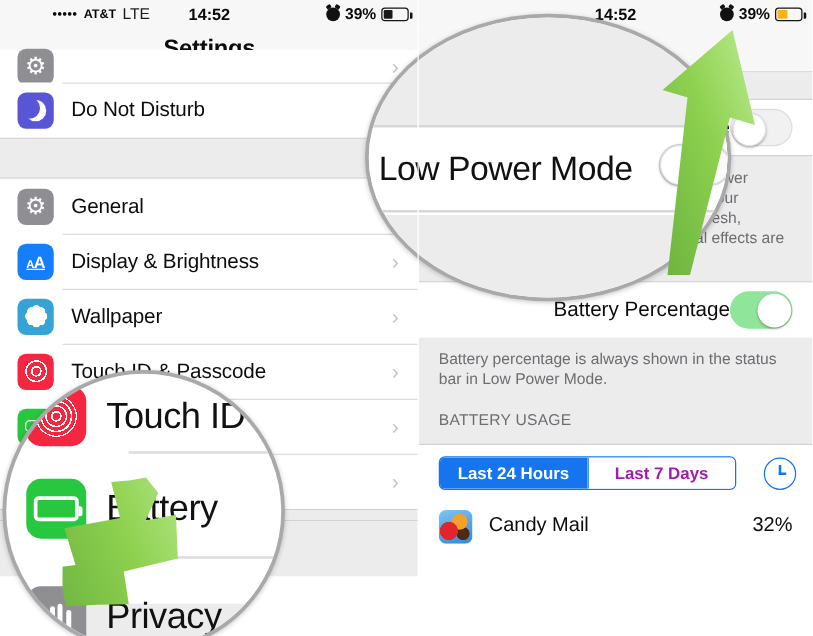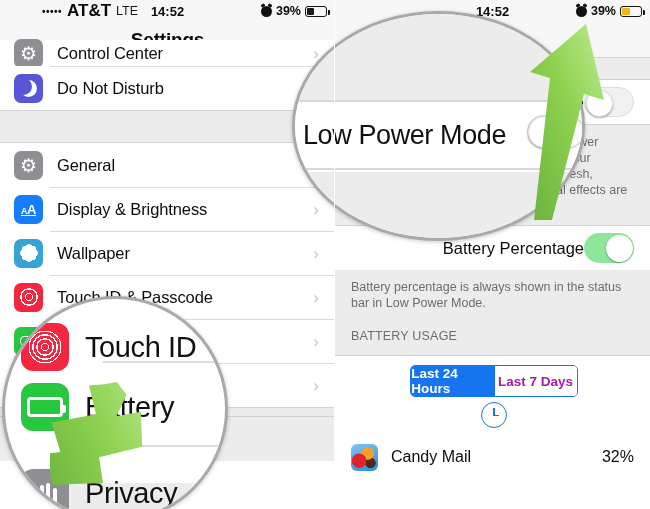--- a/index.html
+++ b/index.html
@@ -17,21 +17,21 @@
   .pane-right { left: 335px; width: 315px; }
   .pane-divider { position:absolute; left:334px; top:0; width:1px; height:509px; background:#ffffff; z-index:6;}
 
   
   .statusbar {
     position: relative; height: 22px; background: #f7f7f7;
     display: flex; align-items: center; font-size: 12.5px; font-weight: bold; color: #0a0a0a;
   }
   .sb-left { position:absolute; left: 42px; display:flex; align-items:center; gap:5px; }
   .sb-dots { letter-spacing: 0.5px; font-size: 10px; }
-  .sb-carrier { font-size: 17px; font-weight:bold; }
+  .sb-carrier { font-size: 10px; font-weight:bold; }
   .sb-lte { font-size: 12.5px; font-weight:normal; color:#1a1a1a; }
   .sb-time { position:absolute; left:0; right:0; text-align:center; font-size:13px; font-weight:bold; }
   .sb-right { position:absolute; right: 8px; display:flex; align-items:center; gap:4px; }
   .alarm-ico { width:11px; height:11px; border-radius:50%; background:#111; position:relative; display:inline-block;}
   .alarm-ico::before, .alarm-ico::after{content:"";position:absolute;top:-2px;width:4px;height:3px;background:#111;border-radius:1px;}
   .alarm-ico::before{left:0;transform:rotate(-35deg);} .alarm-ico::after{right:0;transform:rotate(35deg);}
   .sb-pct { font-size:12.5px; font-weight:bold; }
   .batt { position:relative; width:22px; height:11px; border:1.4px solid #141414; border-radius:3px; }
   .batt::after{content:"";position:absolute;right:-4px;top:3px;width:2px;height:5px;background:#141414;border-radius:0 1px 1px 0;}
   .batt > i { position:absolute; left:1px; top:1px; bottom:1px; display:block; border-radius:1px; }
@@ -83,21 +83,21 @@
                height: 44px; padding: 0 16px; background:#fff; }
   .rowtoggle .lbl { font-size: 16.5px; color:#0c0c0c; }
   .sw { width: 50px; height: 30px; border-radius: 16px; position:relative; }
   .sw .knob { position:absolute; top:1.5px; width:27px; height:27px; border-radius:50%; background:#fff;
               box-shadow: 0 1px 2px rgba(0,0,0,.35); }
   .sw.off { background:#f1f1f2; border:1px solid #dedee1; }
   .sw.off .knob { left:1px; border:1px solid #e2e2e5;}
   .sw.on { background:#8fe59a; }
   .sw.on .knob { right:1.5px; }
 
-  .seg-wrap { display:flex; align-items:center; gap:5px; padding: 9px 13px 9px 16px; background:#fff;flex-direction:column; }
+  .seg-wrap { display:flex; align-items:center; gap:22px; padding: 9px 13px 9px 16px; background:#fff; }
   .seg { flex:1; display:flex; border:1.6px solid #1574ee; border-radius:5px; overflow:hidden; height:27px; }
   .seg div { flex:1; display:flex; align-items:center; justify-content:center;
              font-size:13.5px; font-weight:bold; color:#a21caf; background:#fff;}
   .seg div.sel { background:#1574ee; color:#fff; }
   .seg div + div { border-left:1.6px solid #1574ee; }
   .clockbtn { width:26px;height:26px;border-radius:50%;border:1.6px solid #1574ee;position:relative;flex:0 0 26px;}
   .clockbtn::before{content:"";position:absolute;left:11px;top:5px;width:1.6px;height:8px;background:#1574ee;}
   .clockbtn::after{content:"";position:absolute;left:11px;top:11.5px;width:6px;height:1.6px;background:#1574ee;}
 
   .approw { position:relative; display:flex; align-items:center; height:40px; padding:0 16px 0 16px; background:#fff;}
@@ -180,21 +180,20 @@
     <div class="navbar">
       <div class="title">Settings</div>
     </div>
 
     <div class="list">
 
       <div class="row" style="height:26px;margin-top:-18px;">
         <div class="ico" style="background:#8e8e93;">
           <span class="gearico">⚙</span>
         </div>
-        <div class="label">Control Center</div>
         <div class="chev">›</div>
       </div>
 
       <div class="row">
         <div class="ico" style="background:#5856d6;">
           <span class="moon"></span>
         </div>
         <div class="label">Do Not Disturb</div>
         <div class="chev">›</div>
       </div>
@@ -330,21 +329,21 @@
         <span class="knb"></span>
       </div>
     </div>
   </div>
 
   <div class="mag mag-batt">
     <div class="sep" style="top:62px;"></div>
     <div class="sep" style="top:146px;"></div>
     <div style="position:absolute;left:0;right:0;bottom:0;height:36px;background:#ececed;"></div>
 
-    <div class="mrow" style="top:24px;">
+    <div class="mrow" style="top:10px;">
       <div class="mico" style="background:#f5263f;">
         <span class="fingerprint"></span>
       </div>
       <div class="mlbl">Touch ID</div>
     </div>
 
     <div class="mrow" style="top:84px;">
       <div class="mico" style="background:#27c840;">
         <span class="bigbatt"></span>
       </div>

